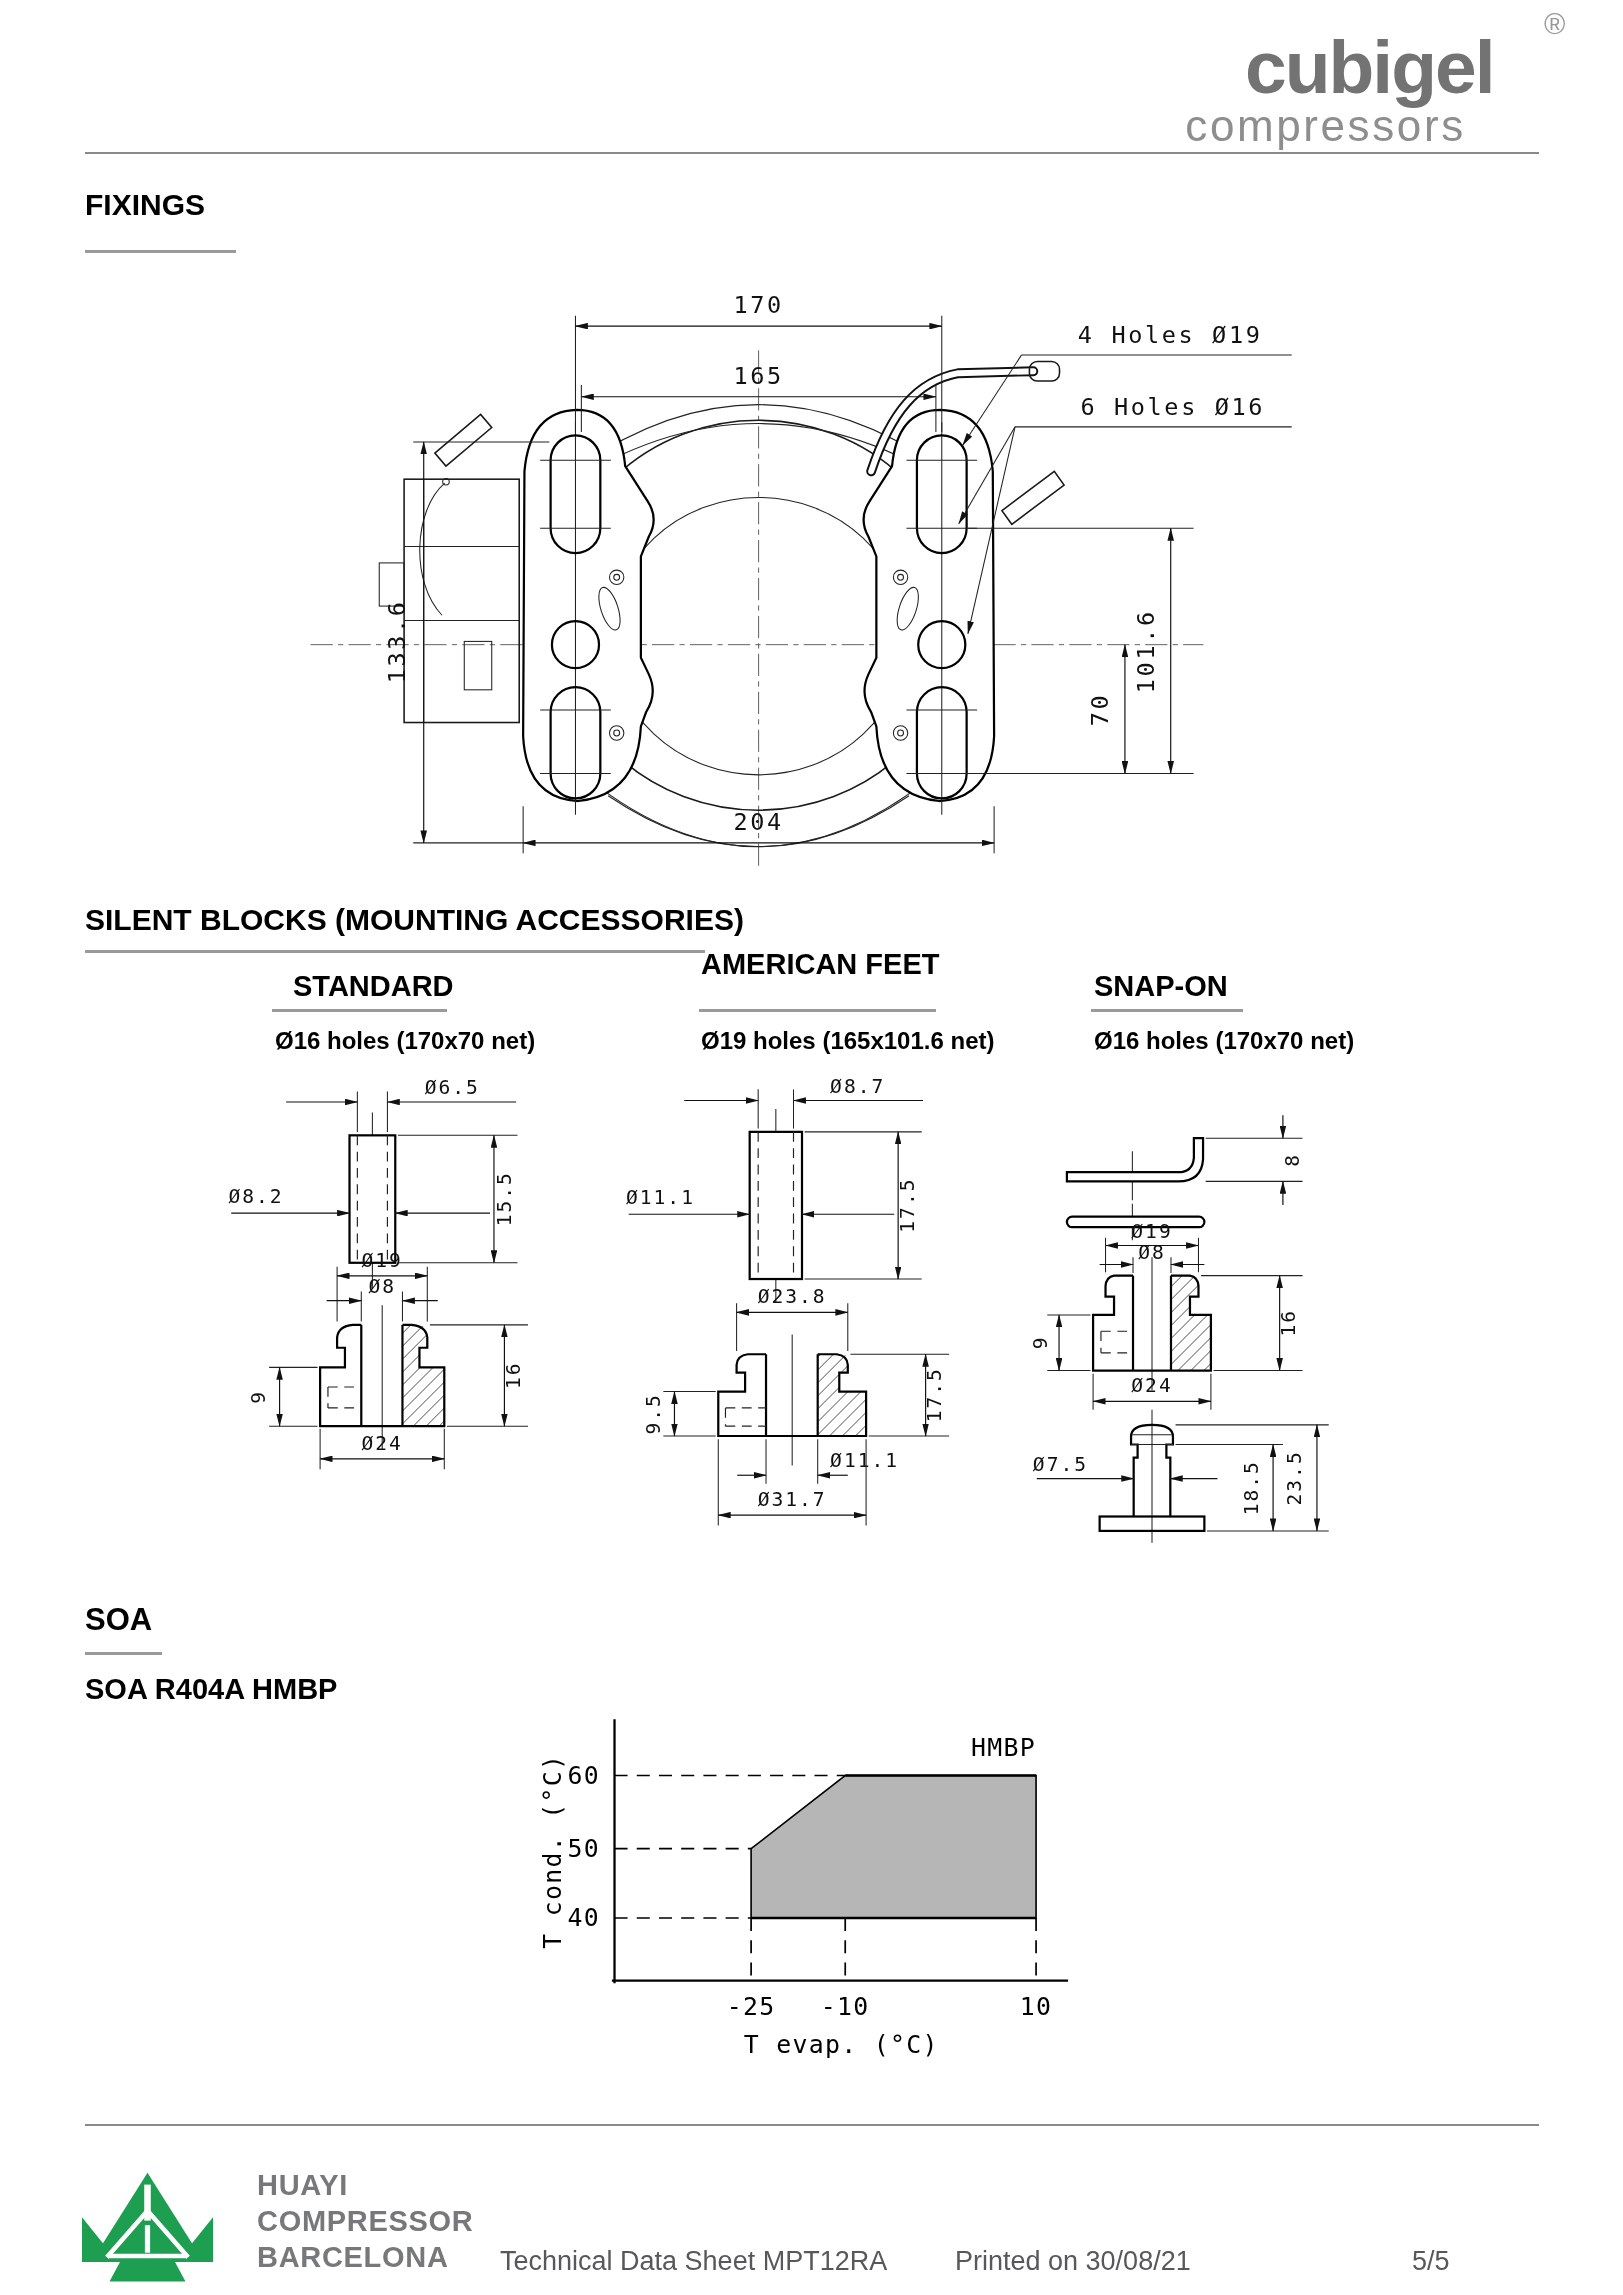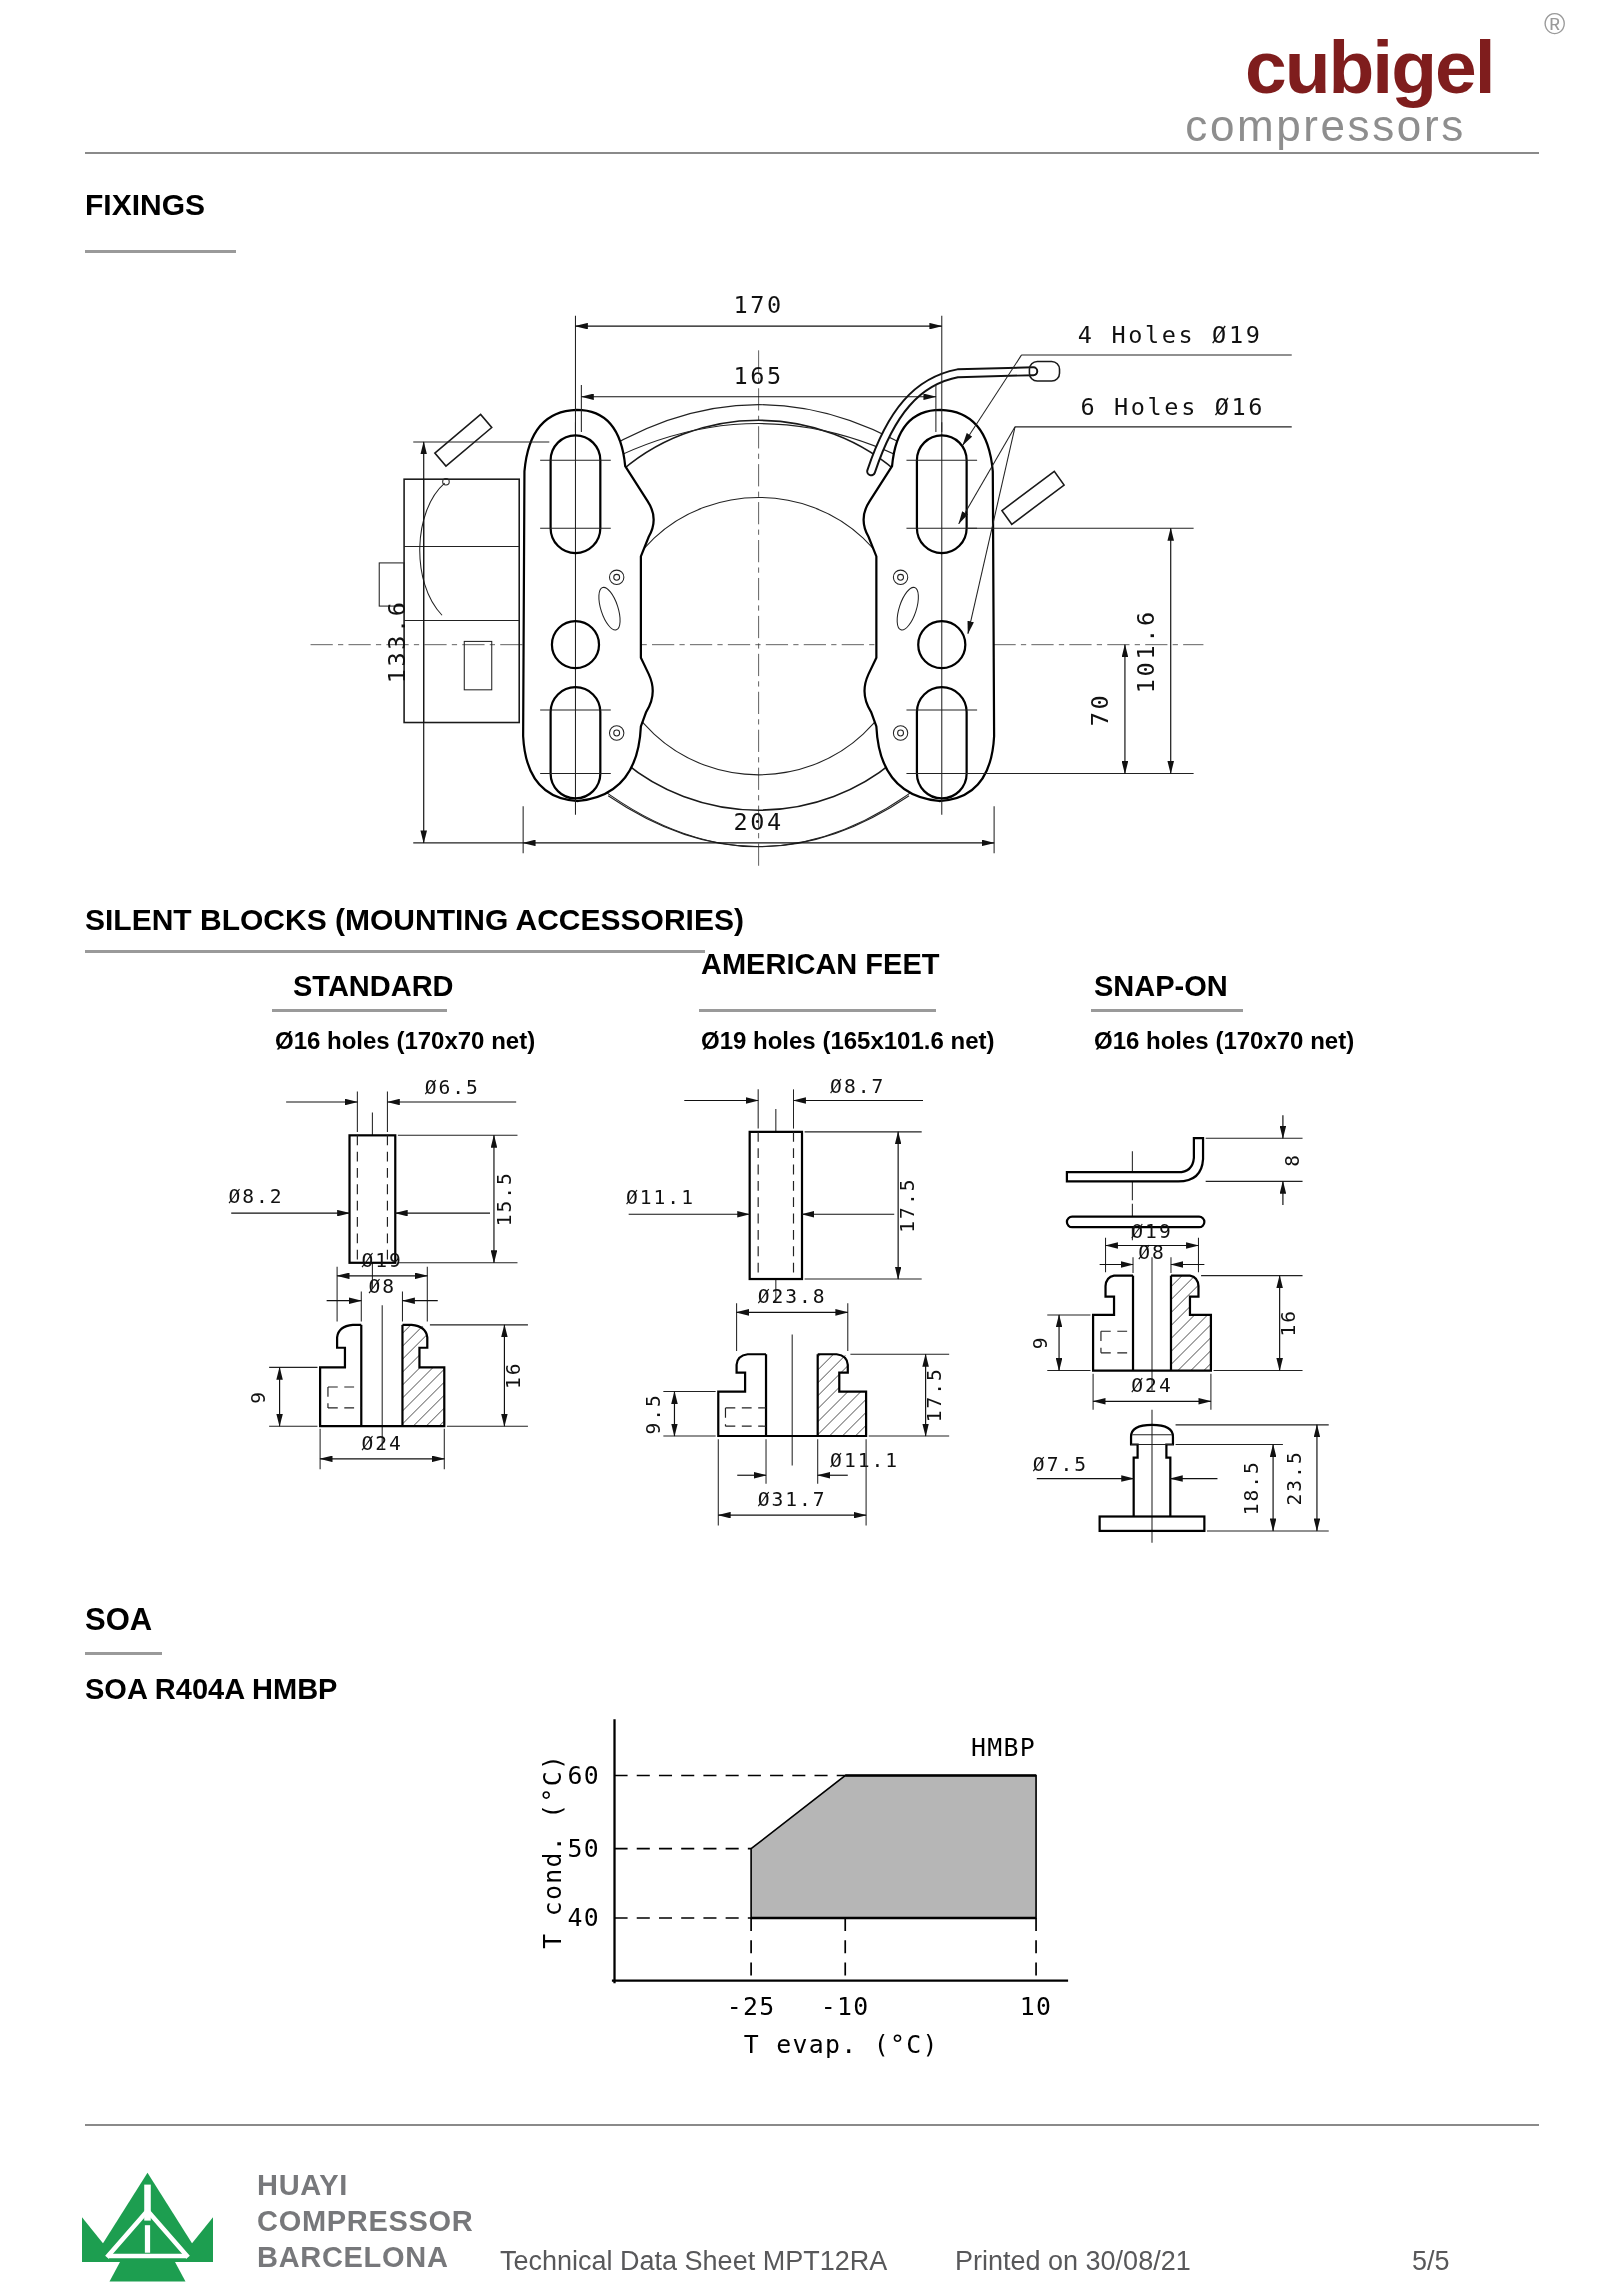--- a/index.html
+++ b/index.html
@@ -6,21 +6,21 @@
   .page{position:relative;width:1623px;height:2295px;background:#ffffff;
         font-family:"Liberation Sans",sans-serif;color:#000;overflow:hidden;}
   .abs{position:absolute;}
   .page-title{font-size:38px;font-weight:bold;letter-spacing:0px;}
   .h1{font-size:30px;font-weight:bold;text-align:center;}
   .h2{font-size:29px;font-weight:bold;}
   .h2b{font-size:31px;font-weight:bold;}
   .sub{font-size:24px;font-weight:bold;}
   .rule{background:#8a8a8a;}
   .grayline{background:#9a9a9a;}
-  .brand-main{font-size:75px;font-weight:bold;color:#7f1d1d;letter-spacing:-2px;line-height:1;}
+  .brand-main{font-size:75px;font-weight:bold;color:#737373;letter-spacing:-2px;line-height:1;}
   .brand-sub{font-size:44px;color:#8e8e8e;letter-spacing:2.6px;line-height:1;}
   .brand-reg{font-size:29px;color:#9a9a9a;line-height:1;}
   .fbrand{font-size:29px;font-weight:bold;color:#77787b;line-height:36px;letter-spacing:0.7px;}
   .ftext{font-size:27px;color:#58585a;}
   
   .ln{stroke:#1a1a1a;stroke-width:2.4;fill:none;}
   .bd{stroke:#000;stroke-width:3.4;fill:#fff;}
   .bdn{stroke:#000;stroke-width:3.4;fill:none;}
   .tn{stroke:#222;stroke-width:1.6;fill:none;}
   .dm{stroke:#111;stroke-width:1.8;fill:none;}

